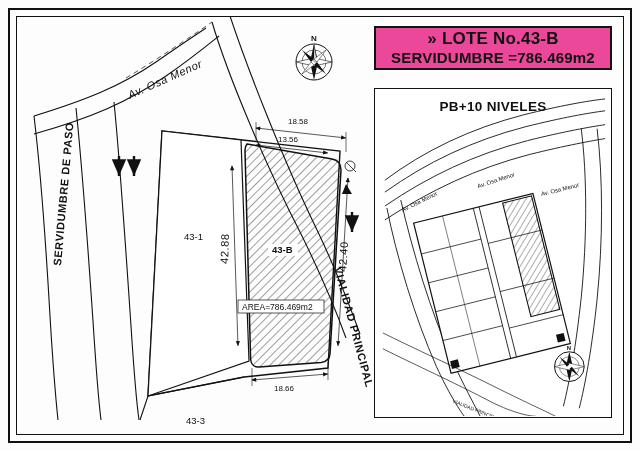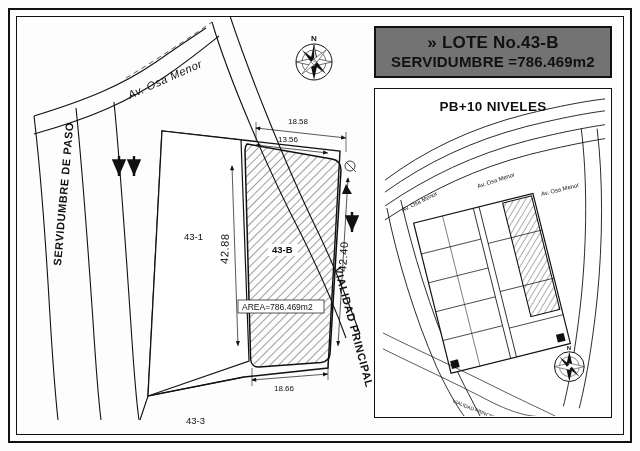--- a/index.html
+++ b/index.html
@@ -32,28 +32,28 @@
     left: 16px; top: 16px;
     width: 608px; height: 419px;
     border: 1px solid #111;
     box-sizing: border-box;
   }
 
   
   .title-block {
     position: absolute;
     left: 374px; top: 26px;
-    width: 238px; height: 52px;
+    width: 238px; height: 44px;
     border: 2px solid #111;
-    background: #737373;
+    background: #ec4899;
     box-sizing: border-box;
     display: flex;
     flex-direction: column;
     align-items: center;
-    justify-content: center;
+    justify-content: flex-start;
     line-height: 1.25;
   }
   .title-line1 {
     font-size: 17px;
     font-weight: bold;
     letter-spacing: .2px;
   }
   .title-line2 {
     font-size: 15px;
     font-weight: bold;

